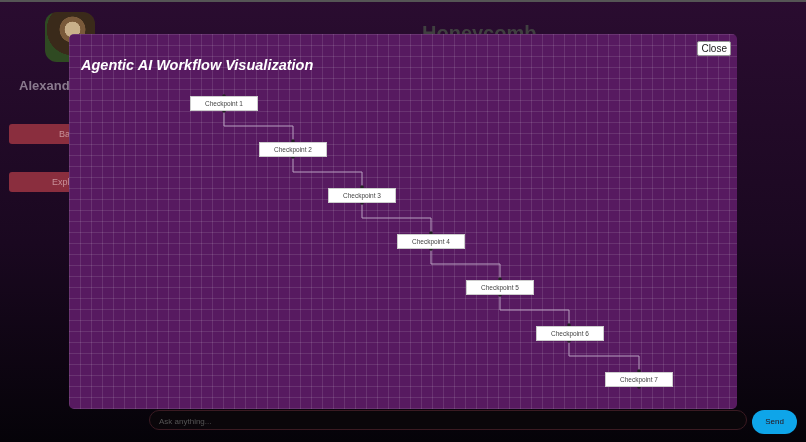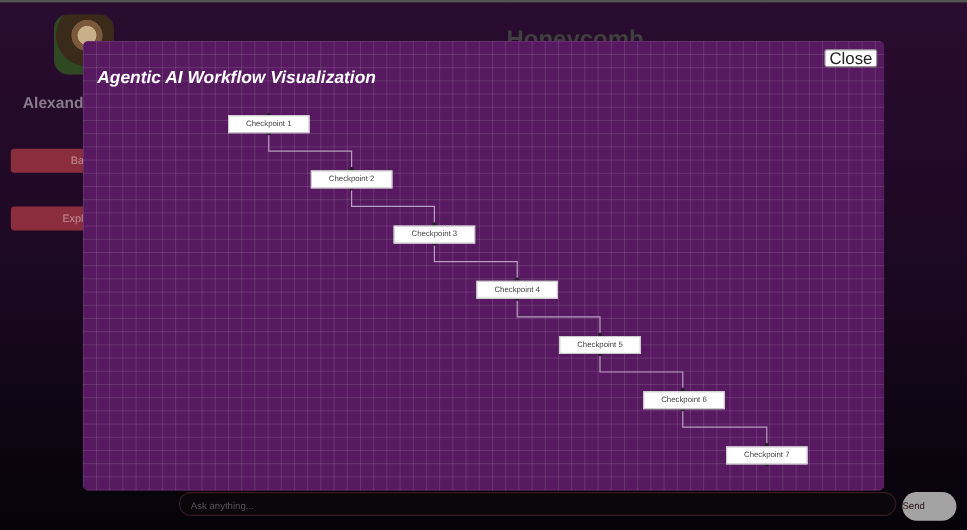--- a/index.html
+++ b/index.html
@@ -24,36 +24,36 @@
     position:absolute; left:69px; top:34px; width:668px; height:375px; border-radius:5px;
     background-color:#571a60;
     background-image:
       linear-gradient(rgba(255,255,255,0.11) 1px, transparent 1px),
       linear-gradient(90deg, rgba(255,255,255,0.11) 1px, transparent 1px);
     background-size:11px 11px;
     overflow:hidden;
   }
   .modal-title { position:absolute; left:12px; top:23px; color:#fff; font-size:14.5px; font-weight:bold;font-style:italic; }
   .close-btn {
-    position:absolute; right:6px; top:7px; background:#fff; color:#222; font-size:14px;
+    position:absolute; right:6px; top:7px; background:#fff; color:#222; font-size:10px;
     border:1px solid #999; border-radius:2px; padding:1px 3px; line-height:11px;
   }
   svg.edges { position:absolute; left:0; top:0; }
   .node {
     position:absolute; width:68px; height:15px; background:#fff; border:1px solid #ccc;
     box-sizing:border-box; color:#444; font-size:6.5px; line-height:13px; text-align:center;
   }
   .chat-input {
     position:absolute; left:149px; top:410px; width:598px; height:20px; border-radius:12px;
     background:#0a060a; border:1px solid #3a1a22; box-sizing:border-box;
     color:#555; font-size:8px; line-height:22px; padding-left:9px;
   }
   .send-btn {
     position:absolute; left:752px; top:410px; width:45px; height:24px; border-radius:12px;
-    background:#a3a3a3; color:#2a1015; font-size:8px; line-height:24px; text-align:left;
+    background:#0ea5e9; color:#2a1015; font-size:8px; line-height:24px; text-align:center;
   }
 </style>
 </head>
 <body>
 
 <div class="topbar"></div>
 
 <div class="avatar"></div>
 <div class="user-name">Alexander</div>
 <button class="side-btn" style="top:124px;">Back to</button>

